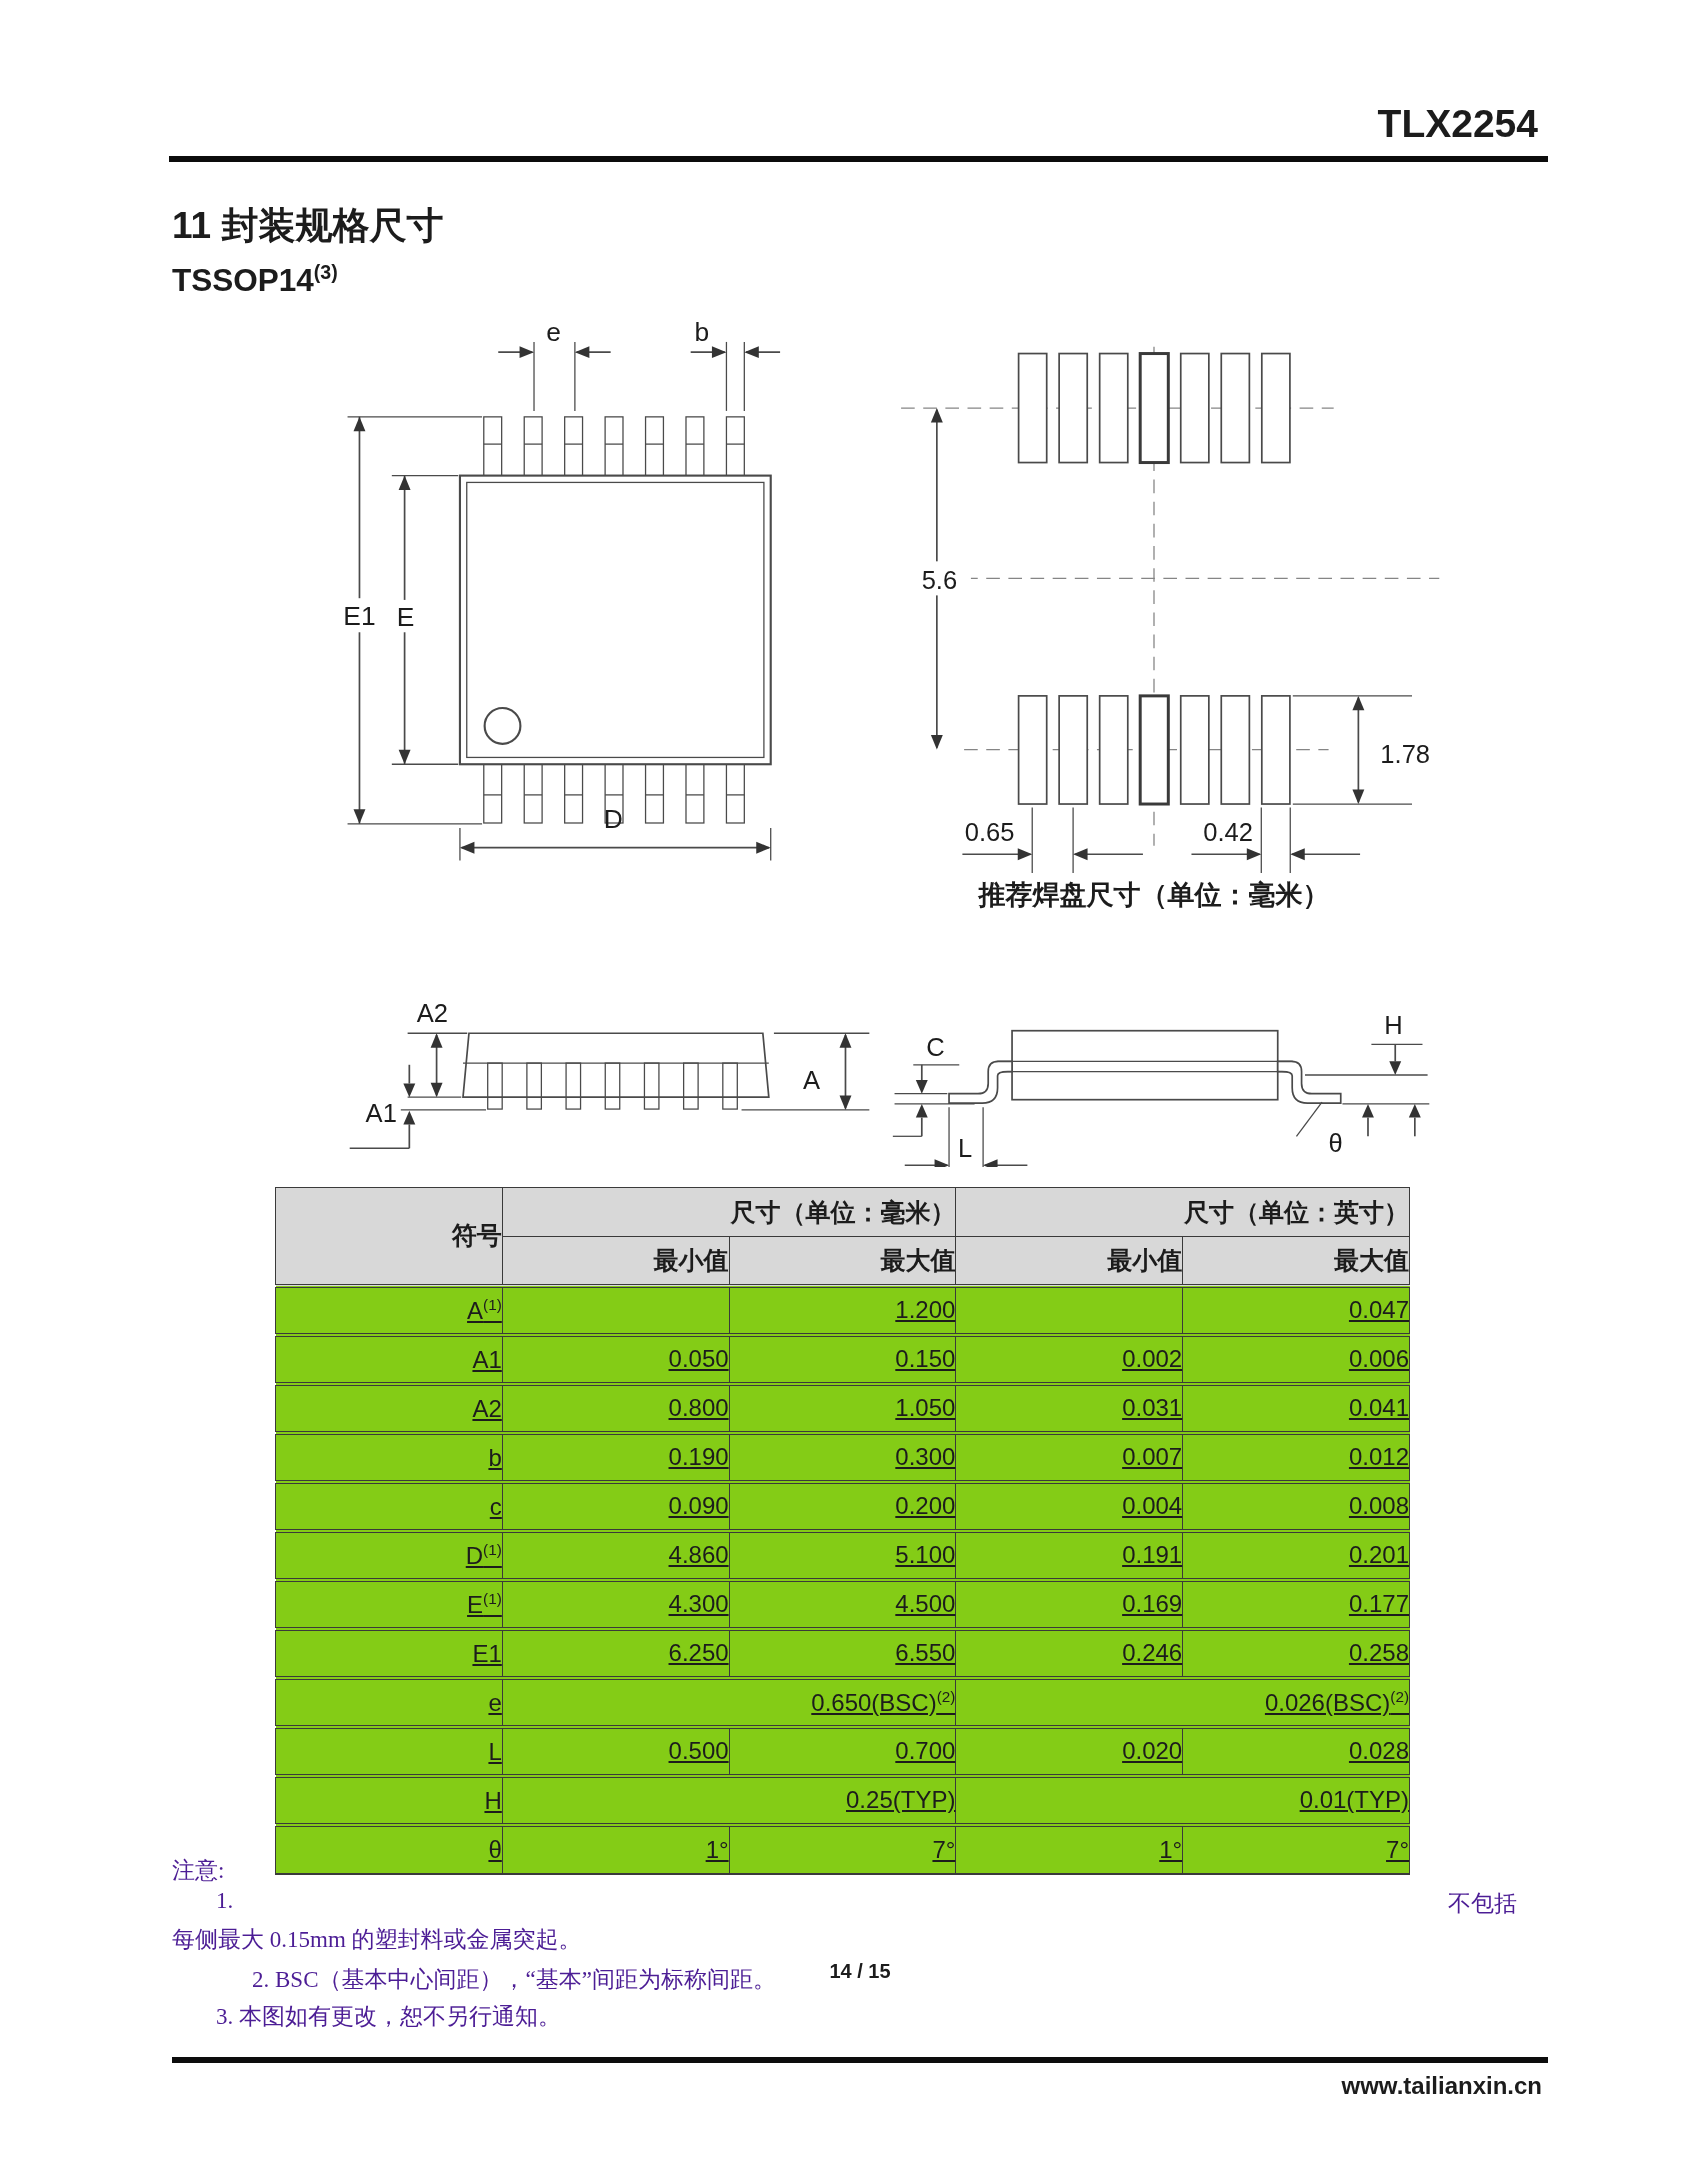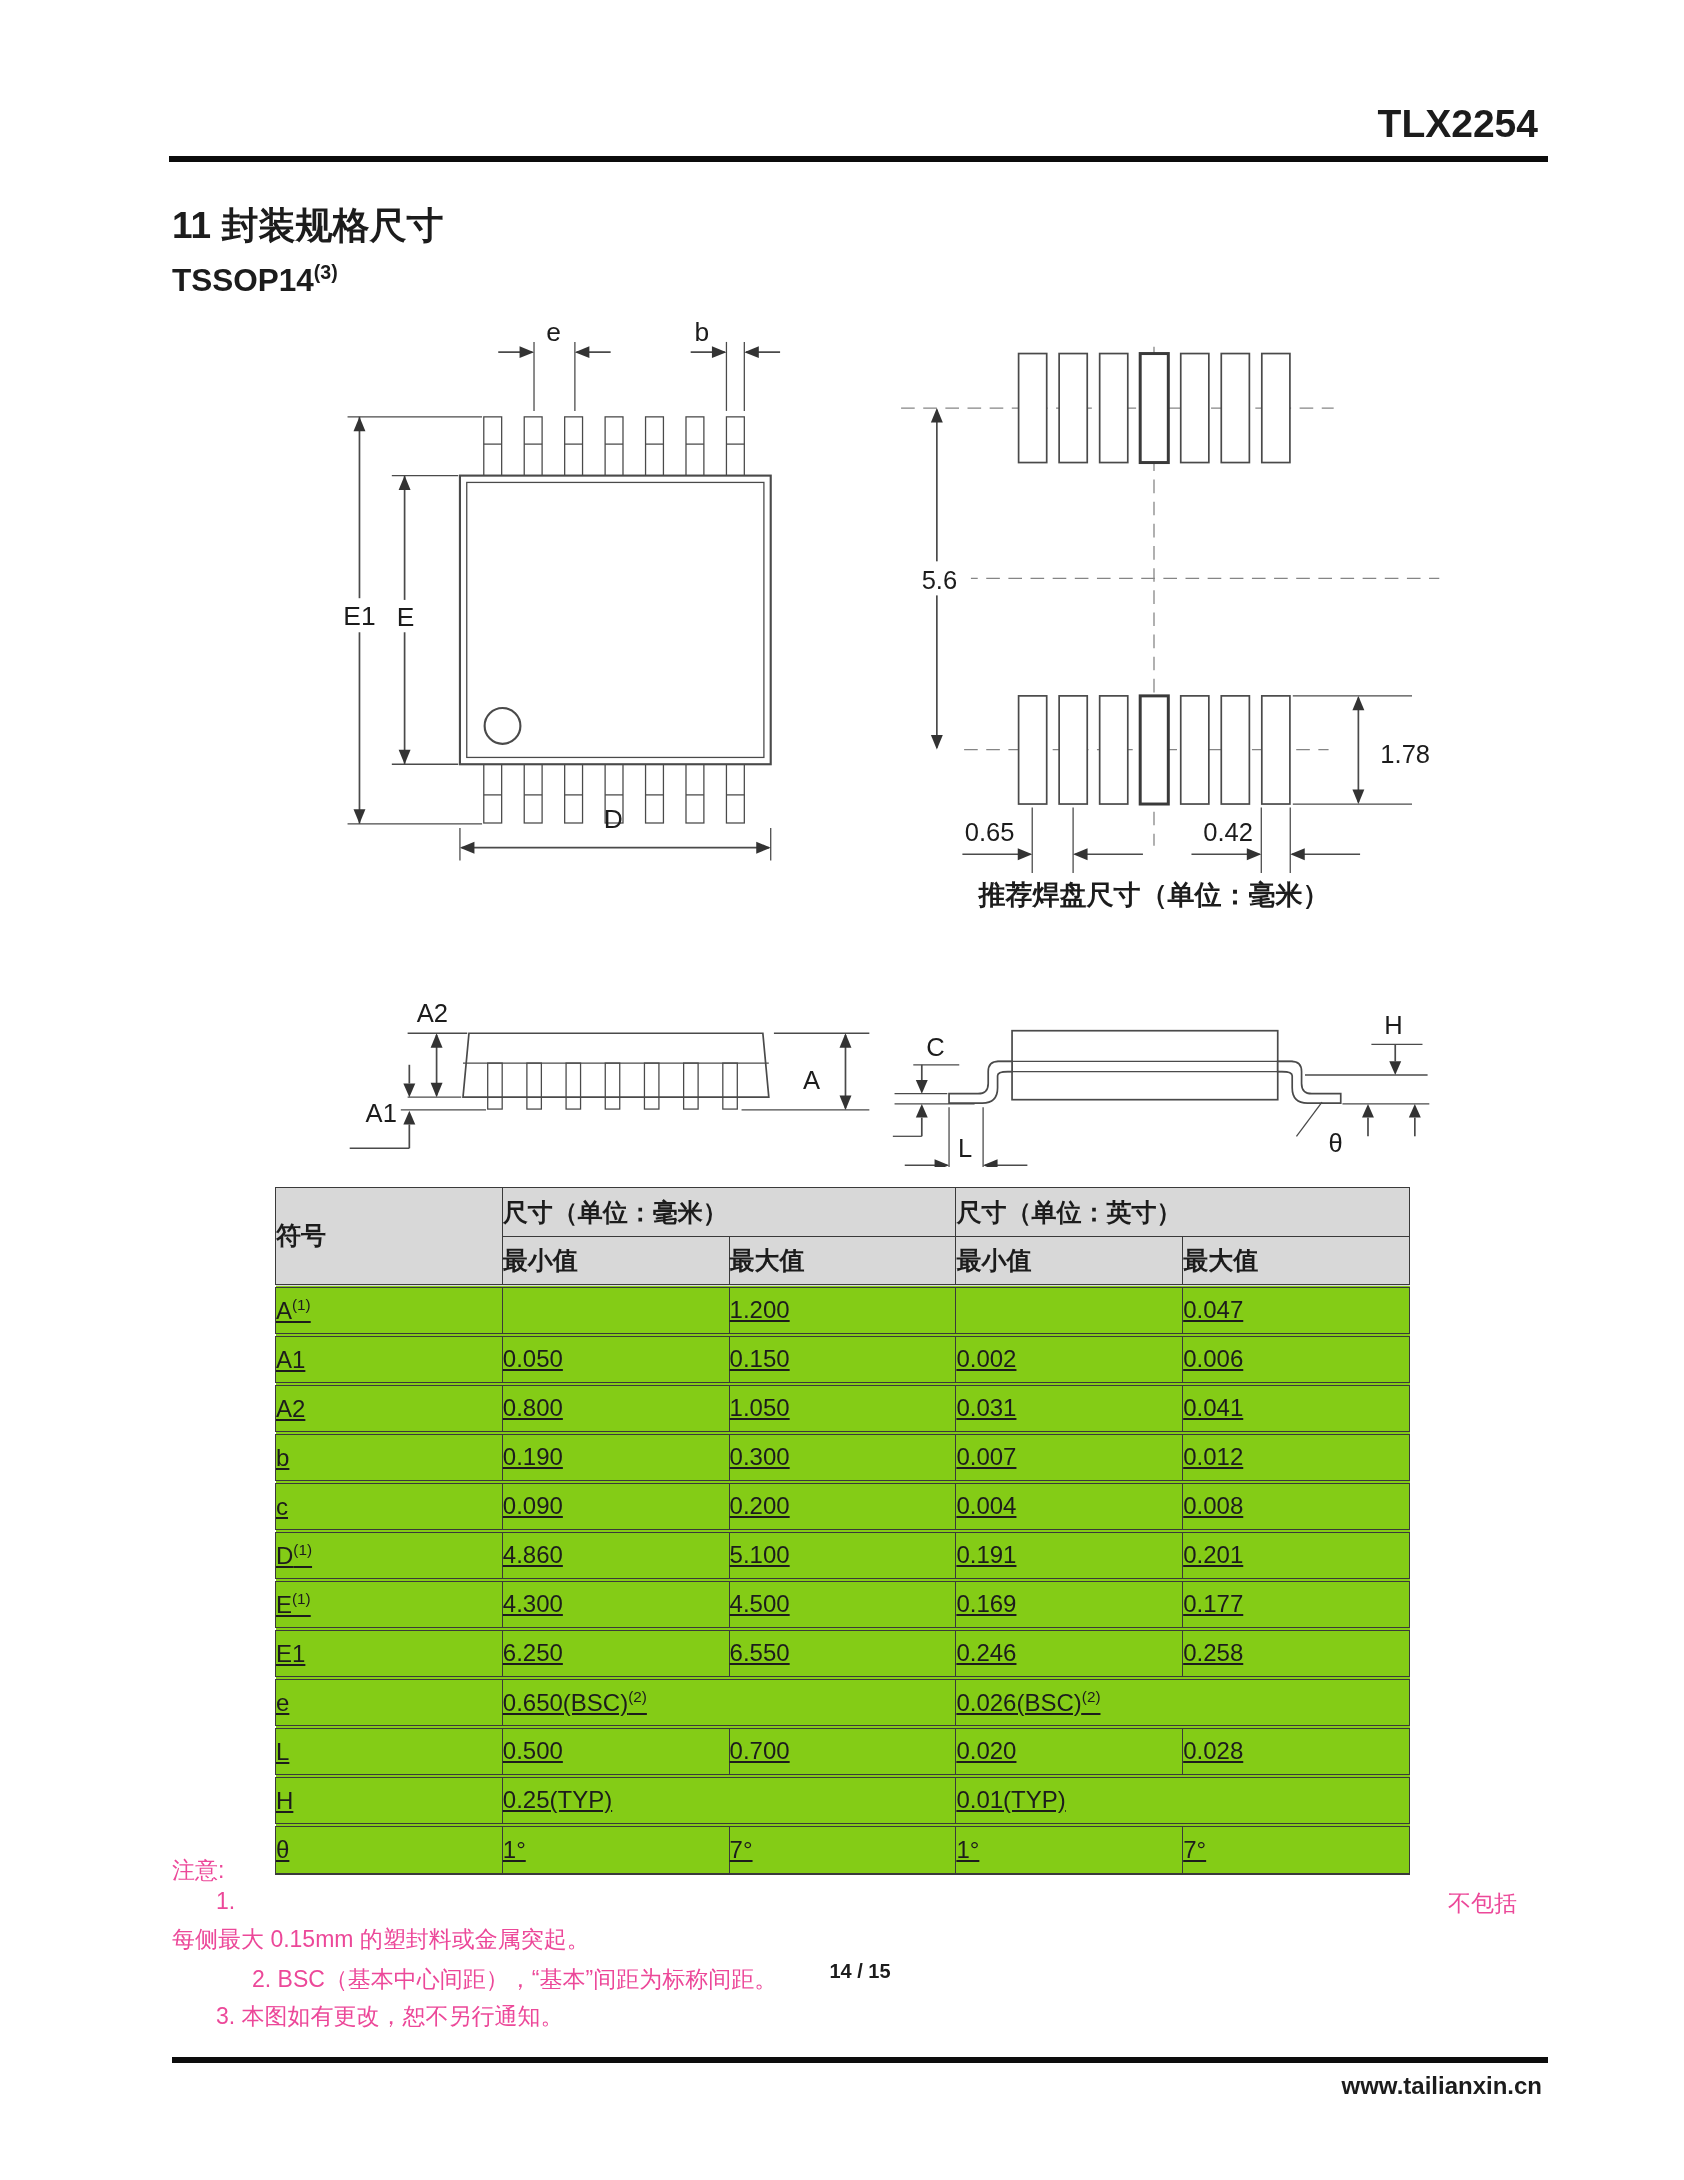--- a/index.html
+++ b/index.html
@@ -12,29 +12,29 @@
   
   #section-title{left:172px;top:201px;font-size:37px;font-weight:bold;}
   #package-name{left:172px;top:261px;font-size:31.5px;font-weight:bold;}
   #package-name sup{font-size:19.6px;}
   
   svg text{fill:#1c1c1c;font-family:"Liberation Sans", sans-serif;}
   .fig{position:absolute;}
   #pad-caption{left:860px;top:877px;width:588px;text-align:center;font-size:27px;font-weight:bold;}
   
   #dim-table{left:275px;top:1187px;width:1135px;border-collapse:collapse;table-layout:fixed;
-             font-size:24px;text-align:left;}
+             font-size:24px;text-align:right;}
   #dim-table th,#dim-table td{border-left:1.7px solid #3a3a3a;border-right:1.7px solid #3a3a3a;padding:0;}
   #dim-table th{background:#d8d8d8;font-weight:bold;font-size:25px;border-top:1.7px solid #3a3a3a;border-bottom:1.7px solid #3a3a3a;}
   #dim-table td{border-top:4.3px double #3a3a3a;background:#84cc16;text-decoration:underline;}
   #dim-table tbody tr:last-child td{border-bottom:2.6px solid #3a3a3a;}
   #dim-table tr{height:49px;}
   #dim-table sup{font-size:15.3px;}
   
-  .note{font-size:23px;color:#ec4899;}
+  .note{font-size:23px;color:#4c1d95;font-family:Liberation Serif, serif;}
   #note-label{left:172px;top:1855px;}
   #note1-num{left:216px;top:1888px;}
   #note1-tail{left:1448px;top:1888px;}
   #note1-line2{left:172px;top:1924px;}
   #note2{left:216px;top:1964px;margin-left:36px;}
   #note3{left:216px;top:2001px;}
   
   #footer-rule{left:172px;top:2057px;width:1376px;height:6px;background:#0c0c0c;}
   #footer-page{left:172px;top:1960px;width:1376px;text-align:center;font-size:20px;font-weight:bold;}
   #footer-site{top:2072px;right:143px;font-size:24px;font-weight:bold;}

